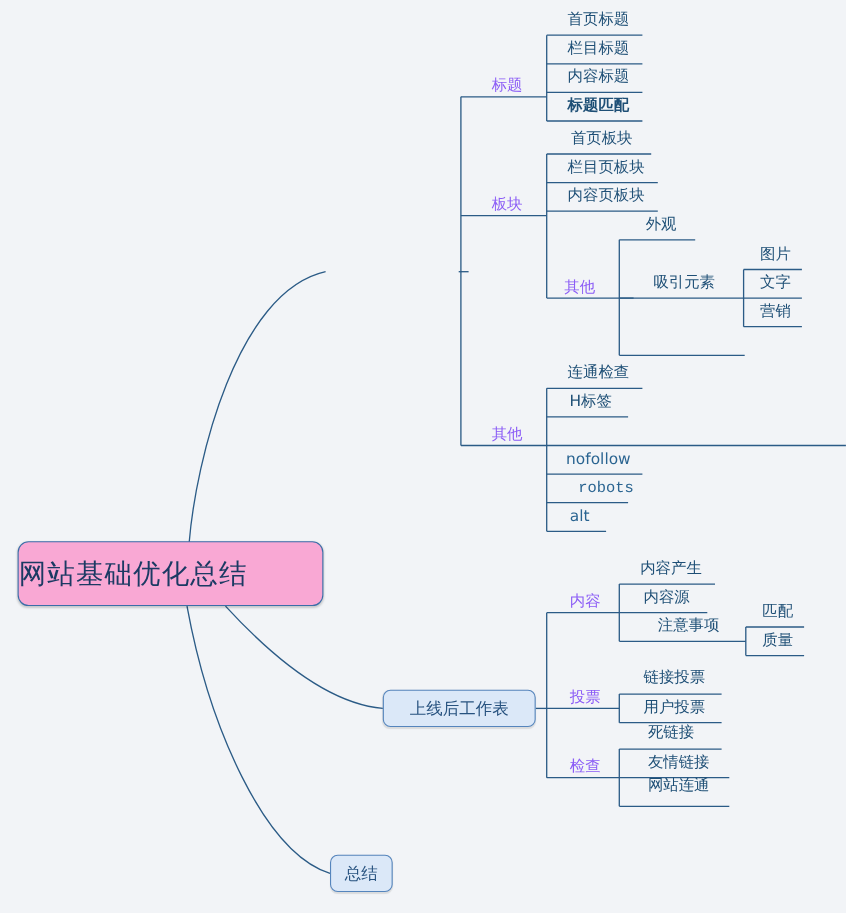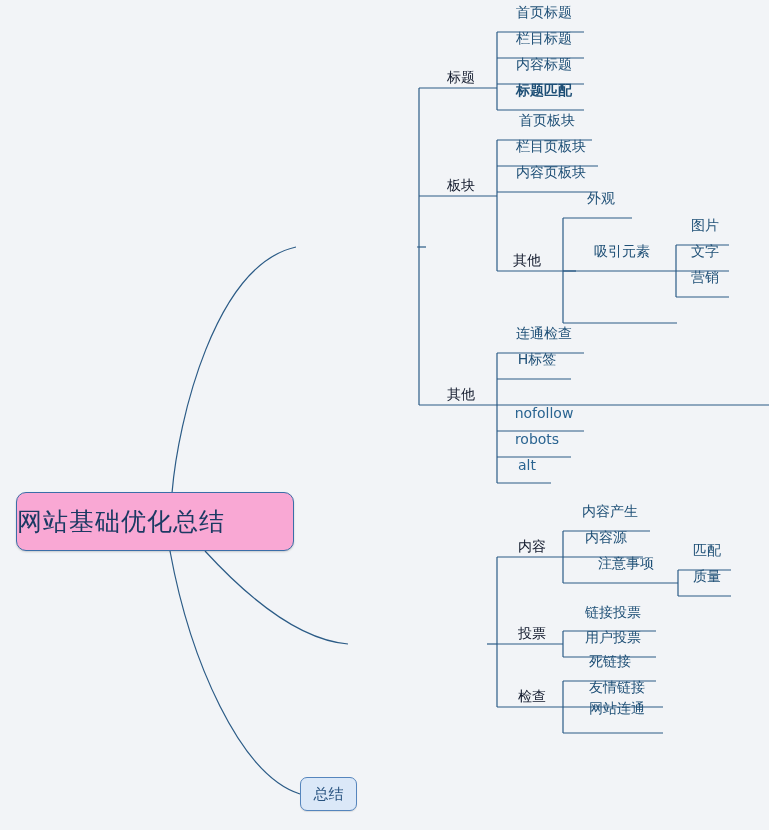--- a/index.html
+++ b/index.html
@@ -53,35 +53,35 @@
     border-radius: 7px;
     color: #27527f;
     font-size: 15px;
     display: flex;
     align-items: center;
     justify-content: center;
     box-shadow: 0 1px 1px rgba(0,0,0,0.10);
   }
   
   .label-node {
-    color: #0f172a;
+    color: #8b5cf6;
     font-size: 14px;
     display: flex;
     align-items: flex-end;
     justify-content: center;
     padding-bottom: 1px;
   }
   
   .leaf-node {
     color: #1e4f76;
     font-size: 14px;
     display: flex;
     align-items: flex-end;
     justify-content: center;
-    padding-bottom: 10px;
+    padding-bottom: 5px;
   }
   .leaf-node.latin {
     font-size: 14px;
     color: #2a6491;
   }
   .leaf-node.empty {
     font-size: 14px;
   }
 </style>
 </head>
@@ -164,20 +164,23 @@
       <path d="M 563,707 L 663,707"></path>
       <path d="M 563,733 L 663,733"></path>
     </g>
   </svg>
 
   <div class="node root-node" style="left:16px; top:492px; width:278px; height:59px;">
     <span>网站基础优化总结</span>
   </div>
 
 
+  <div class="node branch-node" style="left:348px; top:627px; width:139px; height:34px;">
+    <span>上线后工作表</span>
+  </div>
 
   <div class="node branch-node" style="left:300px; top:777px; width:57px; height:34px;">
     <span>总结</span>
   </div>
 
   <div class="node label-node" style="left:431px; top:62px; width:60px; height:26px;">
     <span>标题</span>
   </div>
 
   <div class="node label-node" style="left:431px; top:170px; width:60px; height:26px;">
@@ -254,21 +257,21 @@
   </div>
   <div class="node leaf-node" style="left:504px; top:353px; width:66px; height:26px;">
     <span>H标签</span>
   </div>
   <div class="node leaf-node empty" style="left:504px; top:379px; width:66px; height:26px;">
     <span></span>
   </div>
   <div class="node leaf-node latin" style="left:504px; top:405px; width:80px; height:26px;">
     <span>nofollow</span>
   </div>
-  <div class="node leaf-node latin" style="left:504px; top:431px; width:66px; height:26px;">
+  <div class="node leaf-node latin" style="left:518px; top:431px; width:66px; height:26px;font-family:Liberation Mono, monospace;">
     <span>robots</span>
   </div>
   <div class="node leaf-node latin" style="left:504px; top:457px; width:46px; height:26px;">
     <span>alt</span>
   </div>
 
   <div class="node leaf-node" style="left:570px; top:505px; width:80px; height:26px;">
     <span>内容产生</span>
   </div>
   <div class="node leaf-node" style="left:570px; top:531px; width:72px; height:26px;">
@@ -282,21 +285,21 @@
     <span>质量</span>
   </div>
 
   <div class="node leaf-node" style="left:570px; top:605px; width:86px; height:26px;align-items:center;">
     <span>链接投票</span>
   </div>
   <div class="node leaf-node" style="left:570px; top:631px; width:86px; height:26px;">
     <span>用户投票</span>
   </div>
 
-  <div class="node leaf-node" style="left:570px; top:655px; width:80px; height:26px;">
+  <div class="node leaf-node" style="left:570px; top:655px; width:80px; height:26px;align-items:center;">
     <span>死链接</span>
   </div>
   <div class="node leaf-node" style="left:570px; top:681px; width:94px; height:26px;">
     <span>友情链接</span>
   </div>
   <div class="node leaf-node" style="left:570px; top:707px; width:94px; height:21px;">
     <span>网站连通</span>
   </div>
 
 </div>

